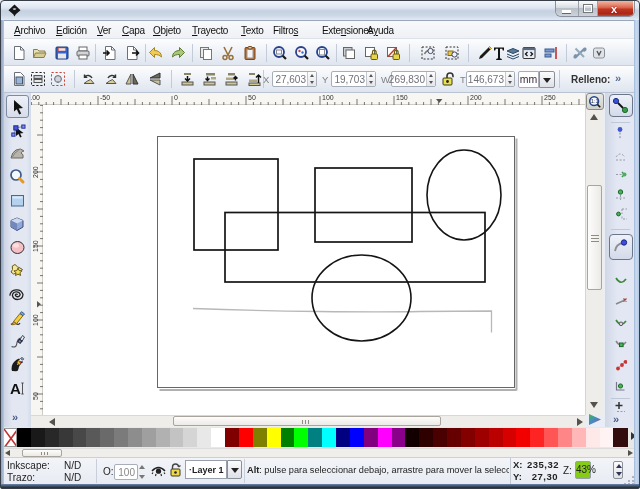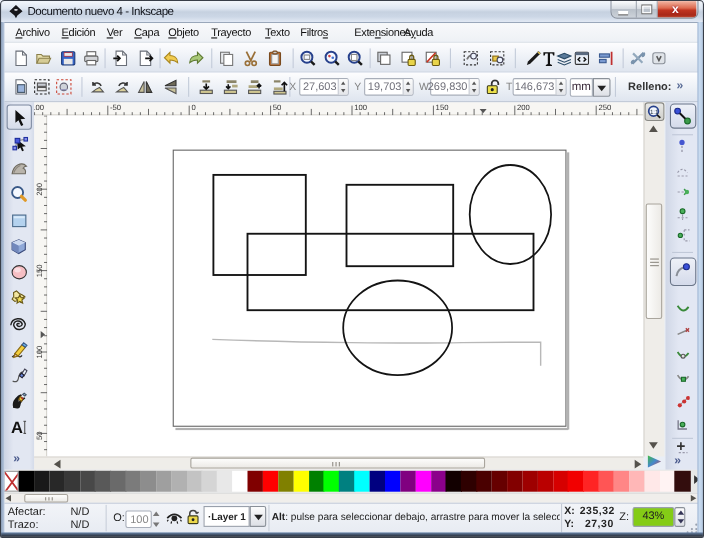--- a/index.html
+++ b/index.html
@@ -20,21 +20,20 @@
 <div class="ab" style="left:0;top:0;width:640px;height:489px;border:1px solid #383e48;border-radius:4px 4px 2px 2px;z-index:50;pointer-events:none"></div>
 <div class="ab" style="left:1px;top:20px;width:3px;height:466px;background:linear-gradient(90deg,#8ea3c0,#b9c8dd);z-index:40"></div>
 <div class="ab" style="right:1px;top:20px;width:5px;height:466px;background:linear-gradient(90deg,#9fb6d4,#cadcf0 40%,#b4c9e2);z-index:40"></div>
 <div class="ab" style="left:1px;bottom:1px;width:638px;height:4px;background:linear-gradient(#6c87ab,#3c4a5e 60%,#232830);z-index:41"></div>
 <div class="ab" style="left:1px;top:1px;width:638px;height:20px;border-radius:3px 3px 0 0;
 background:linear-gradient(#f2f6fb 0%,#dfe7f2 35%,#c6d1e0 52%,#ccd7e6 75%,#e2e9f4 100%);border-bottom:1px solid #9aa7ba"></div>
 <svg style="position:absolute;left:8px;top:4px" width="13" height="13" viewBox="0 0 13 13">
       <path d="M6.5 0.5 L12.5 6.2 L7.8 10.2 L6.5 12.6 L5.2 10.2 L0.5 6.2 Z" fill="#16161a"></path>
       <path d="M4.6 4.8 q1.9 -1.2 3.8 0 q-.9 1.2 -1.9 .9 q-1 .3 -1.9 -.9z" fill="#e8e8ee"></path>
     </svg>
-<div class="ab" style="left:25px;top:5px;font-size:10.5px;letter-spacing:-0.45px;color:#10131a;z-index:5">Documento nuevo 4 - Inkscape</div>
 <div class="ab" style="left:556px;top:1px;width:78px;height:15px;z-index:6;display:flex;border-radius:0 0 5px 5px;overflow:hidden;box-shadow:0 0 0 1px #8a909b">
 <div style="width:23px;height:15px;background:linear-gradient(#fbfcfd,#d7dce2 45%,#b9c0c9 50%,#cdd3da);border-right:1px solid #9aa0aa;position:relative">
  <div style="position:absolute;left:6px;bottom:3px;width:9px;height:3px;background:#fff;box-shadow:0 1px 0 #666"></div>
       </div>
 <div style="width:19px;height:15px;background:linear-gradient(#fbfcfd,#d7dce2 45%,#b9c0c9 50%,#cdd3da);border-right:1px solid #9aa0aa;position:relative">
  <div style="position:absolute;left:5px;top:4px;width:8px;height:7px;border:1.5px solid #fff;box-shadow:0 0 0 1px #777"></div>
       </div>
 <div style="width:35px;height:15px;background:linear-gradient(#f2b5a2 0%,#dd6a50 42%,#c03420 55%,#a82818 85%,#c04a30);position:relative">
  <div style="position:absolute;left:13px;top:2px;color:#fff;font-size:11px;font-weight:bold;text-shadow:0 0 2px #802">x</div>
       </div>
@@ -629,21 +628,21 @@
 <div class="ab" style="left:599.5px;top:428px;width:14.4px;height:19px;background:#fff3f3"></div>
 <div class="ab" style="left:613.4px;top:428px;width:14.4px;height:19px;background:#330d0d"></div>
 <div class="ab" style="left:631px;top:432px;width:0;height:0;border-top:4px solid transparent;border-bottom:4px solid transparent;border-left:5px solid #333"></div>
 <div class="ab" style="left:4px;top:448px;width:632px;height:9px;background:#f0eeeb;border-top:1px solid #ddd"></div>
 <div class="ab" style="left:5px;top:450px;width:0;height:0;border-top:3.5px solid transparent;border-bottom:3.5px solid transparent;border-right:5px solid #55524c"></div>
 <div class="ab" style="left:628px;top:450px;width:0;height:0;border-top:3.5px solid transparent;border-bottom:3.5px solid transparent;border-left:5px solid #55524c"></div>
 <div class="ab" style="left:22px;top:448.5px;width:40px;height:8px;background:linear-gradient(#fdfdfc,#eceae6);border:1px solid #a9a59d;border-radius:2px">
 <div class="ab" style="left:18px;top:2px;width:1px;height:3px;background:#908c84;box-shadow:3px 0 0 #908c84,6px 0 0 #908c84"></div>
     </div>
 <div class="ab" style="left:4px;top:457px;width:632px;height:29px;background:linear-gradient(#f2f4f8,#e7ebf2);border-top:1px solid #c9cfdb;font-size:10px;color:#222"></div>
-<div class="ab" style="left:7px;top:460px;font-size:10px;color:#222">Afectar:</div>
+<div class="ab" style="left:7px;top:460px;font-size:10px;color:#222">Inkscape:</div>
 <div class="ab" style="left:7px;top:472px;font-size:10px;color:#222">Trazo:</div>
 <div class="ab" style="left:64px;top:460px;font-size:10px;color:#222">N/D</div>
 <div class="ab" style="left:64px;top:472px;font-size:10px;color:#222">N/D</div>
 <div class="ab" style="left:103px;top:466px;font-size:10px;color:#222">O:</div>
 <div class="spin" style="left:114px;top:464px;width:24px;height:16px">
       <span class="v" style="right:2px;color:#888">100</span>
     </div>
 <div class="ab" style="left:138px;top:464px;width:9px;height:16px">
 <div class="ab" style="left:1px;top:1px;border-left:3px solid transparent;border-right:3px solid transparent;border-bottom:4px solid #777"></div>
 <div class="ab" style="left:1px;bottom:1px;border-left:3px solid transparent;border-right:3px solid transparent;border-top:4px solid #777"></div>
@@ -662,21 +661,21 @@
 <div class="ab" style="left:227px;top:460px;width:15px;height:19px;background:linear-gradient(#fcfcfc,#dde0e6);border:1px solid #8a9098;border-radius:0 2px 2px 0">
 <div class="ab" style="left:3px;top:7px;border-left:4px solid transparent;border-right:4px solid transparent;border-top:5px solid #222"></div>
     </div>
 <div class="ab" style="left:247px;top:465px;width:262px;overflow:hidden;white-space:nowrap;font-size:9.2px;color:#222"><b>Alt</b>: pulse para seleccionar debajo, arrastre para mover la selecci</div>
 <div class="ab" style="left:510px;top:458px;width:1px;height:26px;background:#c4cad4"></div>
 <div class="ab" style="left:513px;top:459px;font-size:9.5px;font-weight:bold;color:#222">X:</div>
 <div class="ab" style="left:513px;top:471px;font-size:9.5px;font-weight:bold;color:#222">Y:</div>
 <div class="ab" style="left:527px;top:459px;width:31px;text-align:right;font-size:9.5px;font-weight:bold;color:#222;letter-spacing:0.5px">235,32</div>
 <div class="ab" style="left:527px;top:471px;width:31px;text-align:right;font-size:9.5px;font-weight:bold;color:#222;letter-spacing:0.5px">27,30</div>
 <div class="ab" style="left:563px;top:465px;font-size:10px;color:#222">Z:</div>
-<div class="ab" style="left:575px;top:461px;width:38px;height:18px;background:#84cc16;border:1px solid #99a0ab;border-radius:2px;font-size:10px;color:#222;text-align:center;line-height:16px">43%</div>
+<div class="ab" style="left:575px;top:461px;width:16px;height:18px;background:#84cc16;border:1px solid #99a0ab;border-radius:2px;font-size:10px;color:#222;text-align:center;line-height:16px">43%</div>
 <div class="ab" style="left:613px;top:461px;width:10px;height:18px;background:linear-gradient(#fcfcfc,#dde0e6);border:1px solid #8a9098;border-radius:2px">
 <div class="ab" style="left:1.5px;top:2px;border-left:3px solid transparent;border-right:3px solid transparent;border-bottom:4px solid #335;"></div>
 <div class="ab" style="left:1.5px;bottom:2px;border-left:3px solid transparent;border-right:3px solid transparent;border-top:4px solid #335"></div>
     </div>
 <div class="ab" style="left:96px;top:459px;width:1px;height:24px;background:#c9cfda"></div>
 <div class="ab" style="left:244px;top:459px;width:1px;height:24px;background:#c9cfda"></div>
 <svg style="position:absolute;left:624px;top:475px" width="12" height="10" viewBox="0 0 12 10">
       <circle cx="9" cy="2" r="1" fill="#9aa2b0"></circle>
       <circle cx="5" cy="6" r="1" fill="#9aa2b0"></circle>
       <circle cx="9" cy="6" r="1" fill="#9aa2b0"></circle>

